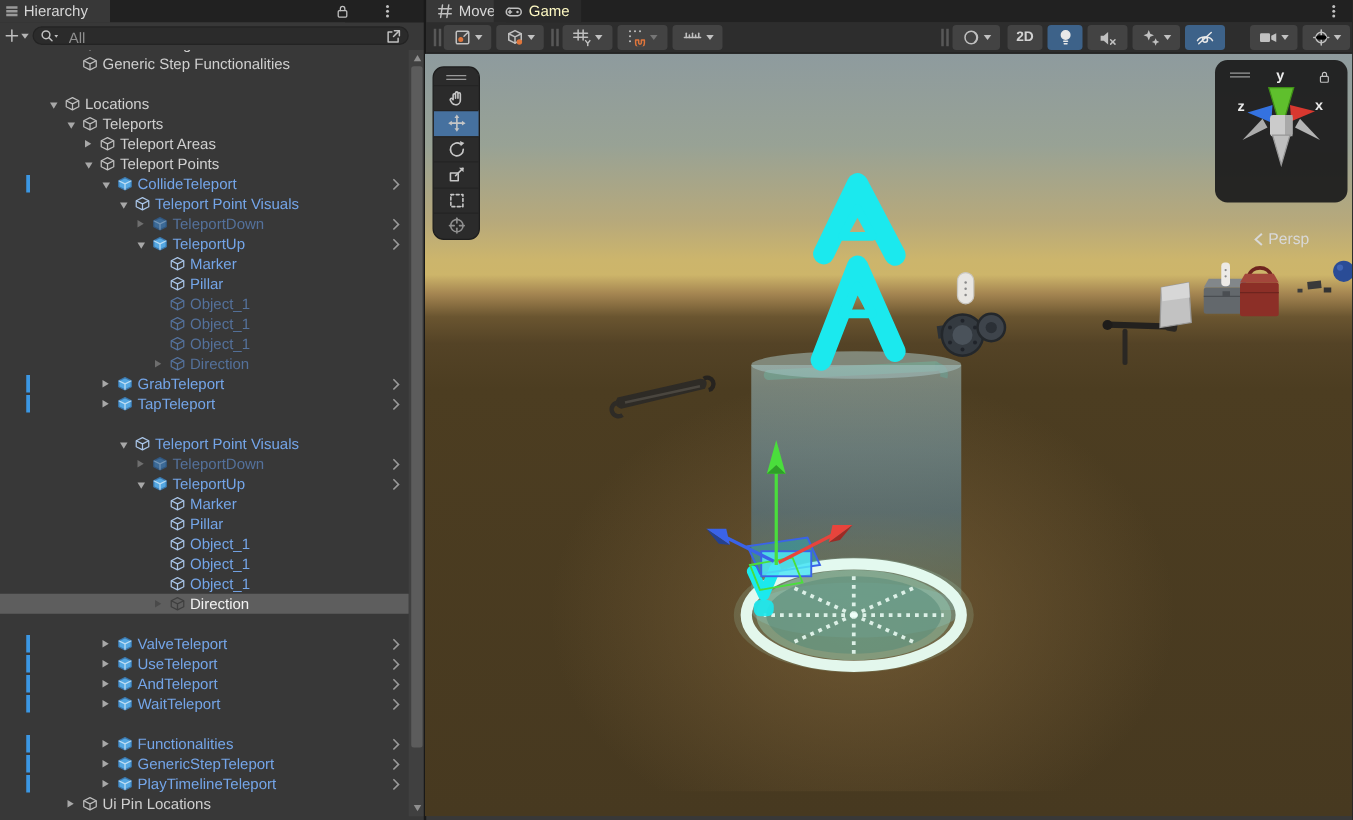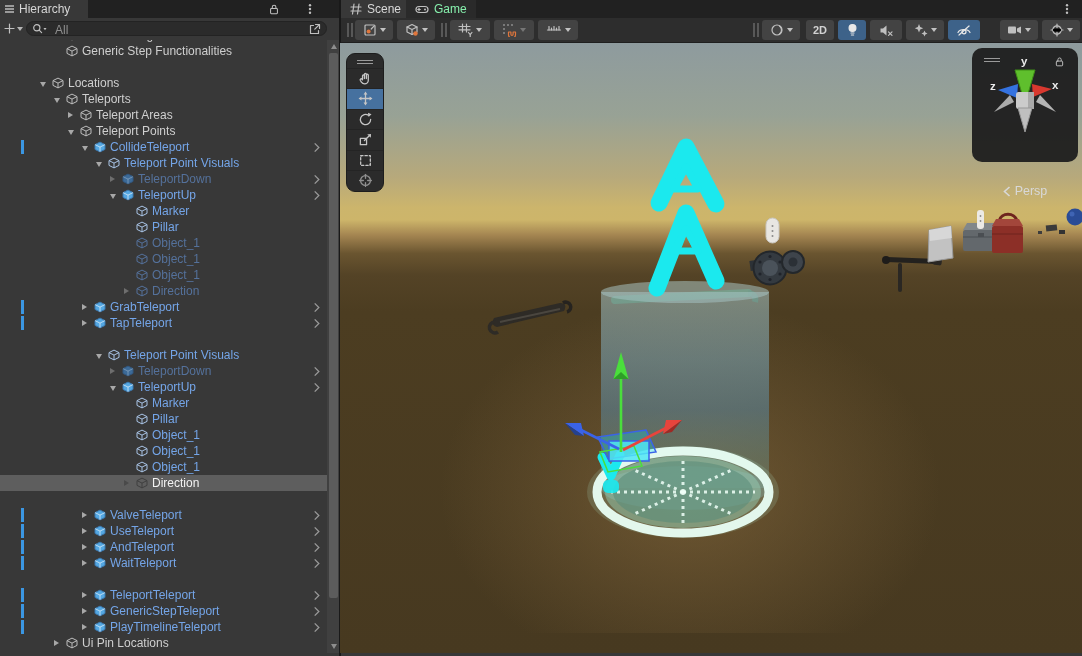--- a/index.html
+++ b/index.html
@@ -46,21 +46,21 @@
   #vthumb{position:absolute;left:2px;top:13px;width:9px;height:545px;background:#5c5c5c;border-radius:2px}
   .scr-arr{position:absolute;left:3.5px;width:0;height:0}
   .scr-up{top:4px;border-bottom:5px solid #8e8e8e;border-left:3.5px solid transparent;border-right:3.5px solid transparent}
   .scr-dn{bottom:4px;border-top:5px solid #8e8e8e;border-left:3.5px solid transparent;border-right:3.5px solid transparent}
   #panel-sep{position:absolute;left:339px;top:0;width:2px;height:656px;background:#191919}
 
   
   #scene-tabbar{position:absolute;left:341px;top:0;width:741px;height:18px;background:#212121}
   .tab{position:absolute;top:0;height:18px;display:flex;align-items:center;gap:5px;padding:0 9px;box-sizing:border-box}
   #tab-scene{left:0;background:#383838;color:#d8d8d8}
-  #tab-game{left:65px;background:#2a2a2a;color:#86efac}
+  #tab-game{left:54px;background:#2a2a2a;color:#fef9c3}
   #scene-toolbar{position:absolute;left:341px;top:18px;width:741px;height:25px;background:#2d2d2d;border-bottom:1px solid #1f1f1f;box-sizing:border-box}
   .tbtn{position:absolute;top:2px;height:20px;background:#434343;border-radius:3px;display:flex;align-items:center;justify-content:center;gap:3px;box-sizing:border-box}
   .tbtn.on{background:#3d6289}
   .caret{width:0;height:0;border-top:4px solid #c2c2c2;border-left:3.5px solid transparent;border-right:3.5px solid transparent}
   .caret.dim{border-top-color:#767676}
   .tsep{position:absolute;top:5px;width:7px;height:14px}
   .tsep i{position:absolute;top:0;width:1.5px;height:14px;background:#585858}
   .tsep i:last-child{left:4px}
   .lbl2d{color:#d2d2d2;font-size:11px;font-weight:bold}
 
@@ -427,21 +427,21 @@
             <polyline points="1.5,1.5 6,6 1.5,10.5"></polyline>
           </svg>
         </div>
         <div class="row prefab" style="top:547px">
           <i class="bar"></i>
           <i class="arr closed" style="left:82px"></i>
           <svg class="cube solid" style="left:94px" viewBox="0 0 12 12">
             <path class="c1" d="M6 1.1 11 3.6v4.8L6 10.9 1 8.4V3.6Z"></path>
             <path class="c2" d="M1 3.6 6 6.1l5-2.5M6 6.1v4.8"></path>
           </svg>
-          <span class="lbl" style="left:110px">TeleportTeleport</span>
+          <span class="lbl" style="left:110px">Functionalities</span>
           <svg class="chev" viewBox="0 0 8 12">
             <polyline points="1.5,1.5 6,6 1.5,10.5"></polyline>
           </svg>
         </div>
         <div class="row prefab" style="top:563px">
           <i class="bar"></i>
           <i class="arr closed" style="left:82px"></i>
           <svg class="cube solid" style="left:94px" viewBox="0 0 12 12">
             <path class="c1" d="M6 1.1 11 3.6v4.8L6 10.9 1 8.4V3.6Z"></path>
             <path class="c2" d="M1 3.6 6 6.1l5-2.5M6 6.1v4.8"></path>
@@ -483,21 +483,21 @@
   <div id="panel-sep"></div>
 
   <div id="scene-tabbar">
     <div class="tab" id="tab-scene">
       <svg class="ic" width="12" height="12" viewBox="0 0 12 12">
         <line x1="4" y1="1" x2="2.5" y2="11"></line>
           <line x1="9" y1="1" x2="7.5" y2="11"></line>
         <line x1="1" y1="4" x2="11" y2="4"></line>
           <line x1="1" y1="8" x2="11" y2="8"></line>
       </svg>
-      <span>Scene</span>
+      <span>Move</span>
     </div>
     <div class="tab" id="tab-game">
       <svg class="ic" width="14" height="12" viewBox="0 0 14 12">
         <rect x="1" y="3.5" width="12" height="6" rx="3"></rect>
         <line x1="4" y1="5.2" x2="4" y2="7.8"></line>
           <line x1="2.7" y1="6.5" x2="5.3" y2="6.5"></line>
         <circle class="fill" cx="10" cy="6.5" r="1"></circle>
       </svg>
       <span>Game</span>
     </div>

